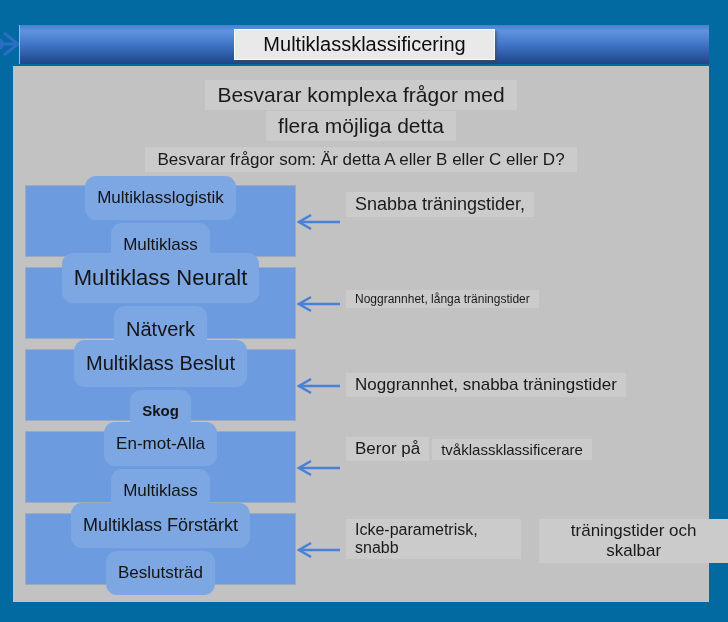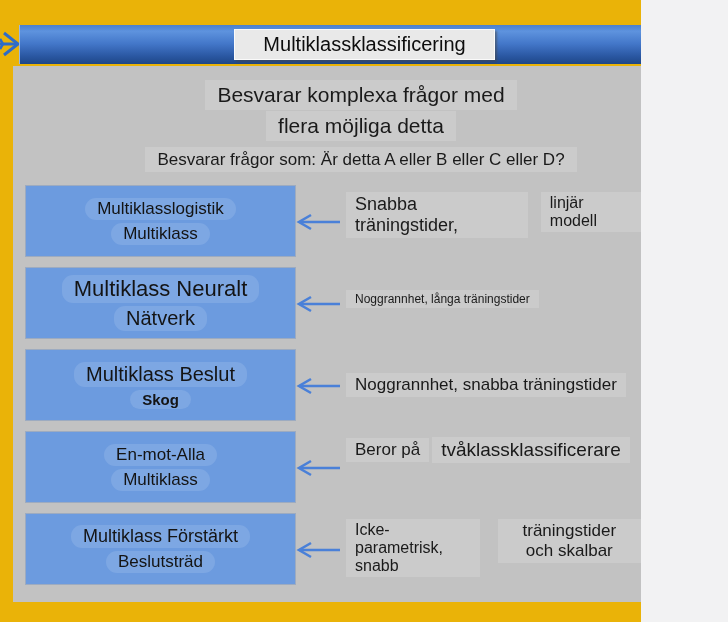--- a/index.html
+++ b/index.html
@@ -2,22 +2,22 @@
 <html><head>
 <meta charset="utf-8">
 <style>
   html,body { margin:0; padding:0; }
   body {
     font-family: "Liberation Sans", "DejaVu Sans", sans-serif;
     background:#f2f2f3;
   }
   .canvas {
     position:relative;
-    width:641px; height:622px;
-    background:#eab308;
+    width:728px; height:622px;
+    background:#0369a1;
     overflow:hidden;
   }
 
   
   .header-bar {
     position:absolute; left:19px; top:25px;
     width:690px; height:39px;
     background:linear-gradient(180deg,#4b80ce 0%,#5e93de 16%,#4377c9 48%,#2a57a2 80%,#1e4787 100%);
     border-left:1px solid #9ab8e4;
     box-sizing:border-box;
@@ -60,21 +60,21 @@
     background:#6c9bdf;
     display:flex; flex-direction:column;
     align-items:center; justify-content:center;
     gap:3px;
     box-shadow:0 0 0 1px rgba(90,130,190,.35);
   }
   .hl-blue {
     background:#7da7e3;
     color:#141414;
     display:inline-block;
-    padding:1px 12px;
+    padding:12px 12px;
     white-space:nowrap;
     border-radius:11px;
   }
   .b1 { top:186px; }  .b2 { top:268px; }  .b3 { top:350px; }
   .b4 { top:432px; }  .b5 { top:514px; }
 
   .r1-l1,.r1-l2 { font-size:17px; }
   .r2-l1 { font-size:22px; }   .r2-l2 { font-size:20px; }
   .r3-l1 { font-size:20px; }   .r3-l2 { font-size:15px; font-weight:bold; }
   .r4-l1,.r4-l2 { font-size:17px; }
@@ -94,21 +94,21 @@
   .note .hl-gray { padding:2px 9px; }
   .n1 { top:192px; }
   .n1-l1 { font-size:18px; }
   .n1-l2 { font-size:16px; margin-left:10px; }
   .n2 { top:290px; }
   .n2-l1 { font-size:12px; }
   .n3 { top:373px; }
   .n3-l1 { font-size:17px; }
   .n4 { top:437px; align-items:center; }
   .n4-l1 { font-size:17px; }
-  .n4-l2 { font-size:19px; }
+  .n4-l2 { font-size:15px; }
   .n5 { top:519px; }
   .n5-l1 { font-size:16px; }
   .n5-l2 { font-size:17px; margin-left:15px;text-align:center; }
 </style>
 </head>
 <body>
 
 <div class="canvas">
 
   <svg class="entry-arrow" width="22" height="28" viewBox="0 0 22 28">
@@ -132,21 +132,20 @@
   <div class="algo-box b1">
     <span class="hl-blue r1-l1">Multiklasslogistik</span>
     <span class="hl-blue r1-l2">Multiklass</span>
   </div>
   <svg class="note-arrow a1" width="46" height="18" viewBox="0 0 46 18">
     <path d="M44,9 L4,9" stroke="#4a80d8" stroke-width="2.6" fill="none"></path>
     <path d="M15,2 L3,9 L15,16" stroke="#4a80d8" stroke-width="2.6" fill="none"></path>
   </svg>
   <div class="note n1">
     <span class="hl-gray n1-l1">Snabba träningstider,</span>
-    <span class="hl-gray n1-l2">linjär modell</span>
   </div>
 
   <div class="algo-box b2">
     <span class="hl-blue r2-l1">Multiklass Neuralt</span>
     <span class="hl-blue r2-l2">Nätverk</span>
   </div>
   <svg class="note-arrow a2" width="46" height="18" viewBox="0 0 46 18">
     <path d="M44,9 L4,9" stroke="#4a80d8" stroke-width="2.6" fill="none"></path>
     <path d="M15,2 L3,9 L15,16" stroke="#4a80d8" stroke-width="2.6" fill="none"></path>
   </svg>

